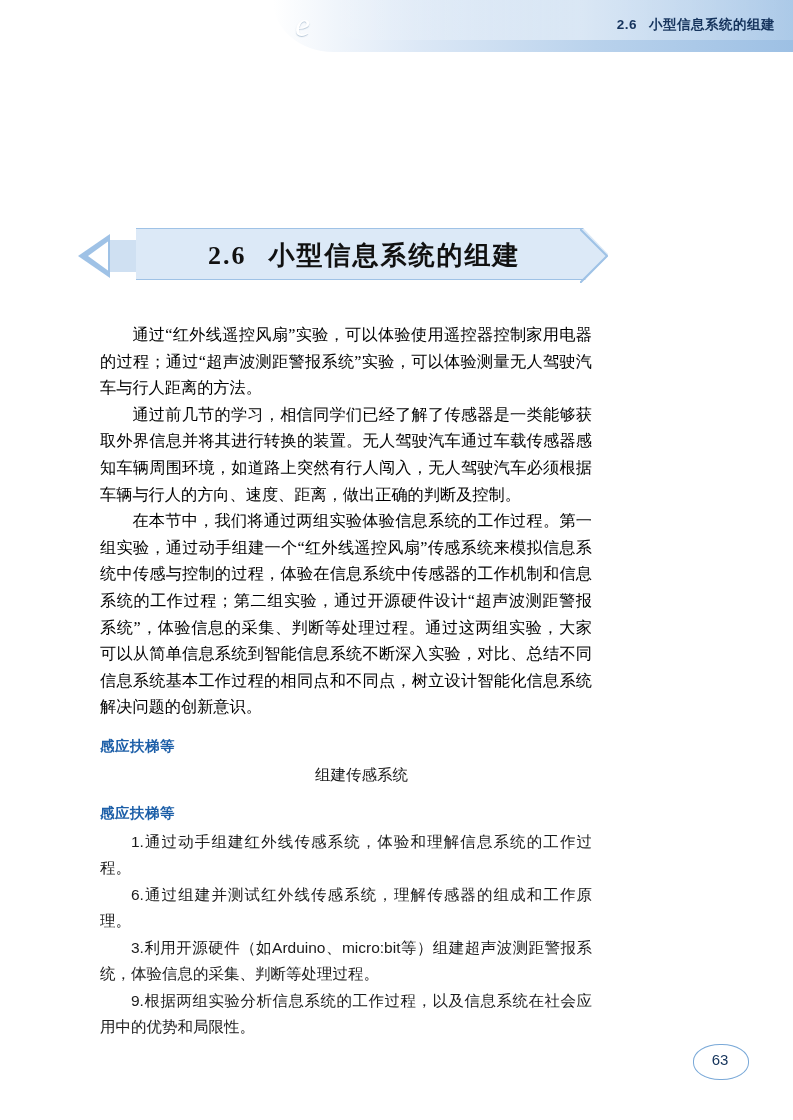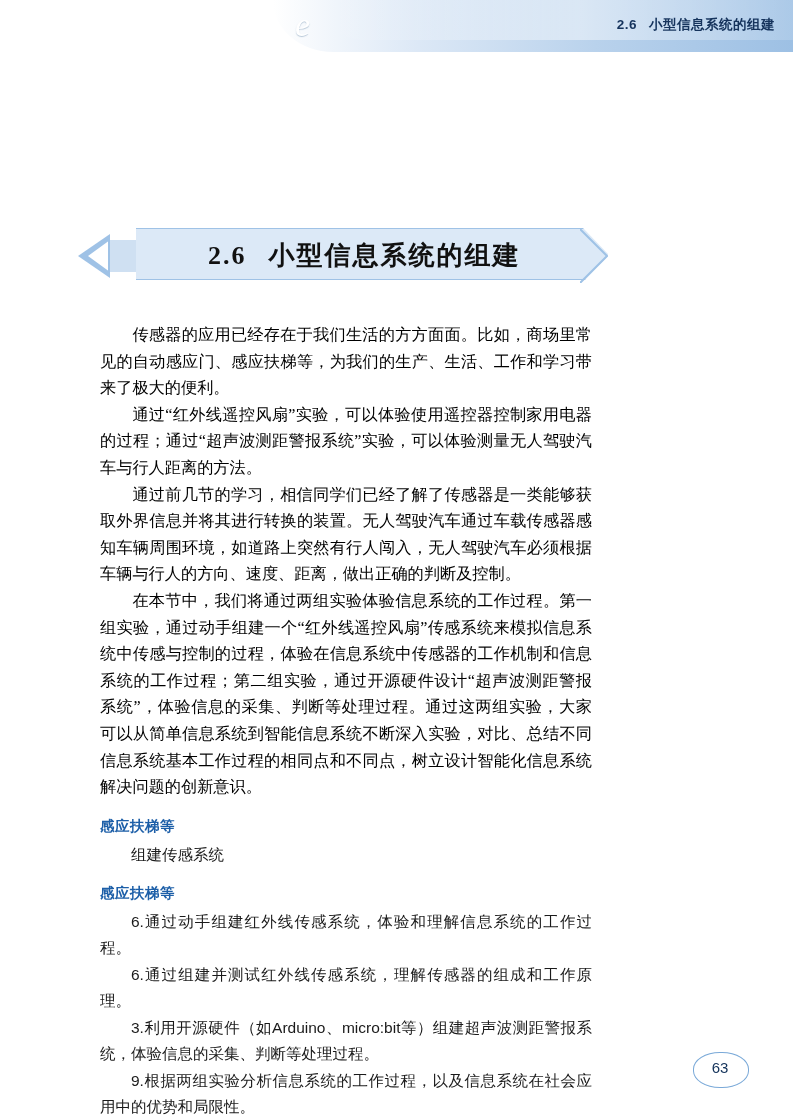--- a/index.html
+++ b/index.html
@@ -177,35 +177,36 @@
     color: #1d5fa8;
     margin: 16px 0 6px 0;
     letter-spacing: 0.5px;
   }
   .plain-line {
     font-size: 15.5px;
     line-height: 26px;
     text-indent: 2em;
     margin: 0;
     font-family: "Liberation Sans", sans-serif;
+    text-align: center;
   }
   .list-line {
     font-size: 15.5px;
     line-height: 26.5px;
     text-indent: 2em;
     margin: 0;
     text-align: justify;
     font-family: "Liberation Sans", sans-serif;
   }
 
   
   .page-num-wrap {
     position: absolute;
     right: 46px;
-    bottom: 34px;
+    bottom: 42px;
     width: 54px;
     height: 34px;
   }
   .page-num-oval {
     position: absolute;
     left: 0; top: 0;
     width: 54px;
     height: 34px;
     border: 1.4px solid #7aa9d8;
     border-radius: 27px / 17px;
@@ -245,30 +246,29 @@
       <polyline points="0,0 27,27 0,54" fill="none" stroke="#9fc2e6" stroke-width="2"></polyline>
     </svg>
   </div>
   <div class="title-text">
     <span class="title-num">2.6</span><span>小型信息系统的组建</span>
   </div>
 </div>
 
 <div class="content">
 
-  <p class="body">传感器的应用已经存在于我们生活的方方面面。比如，商场里常见的自动感应门、感应扶梯等，为我们的生产、生活、工作和学习带来了极大的便利。</p>
   <p class="body">通过“红外线遥控风扇”实验，可以体验使用遥控器控制家用电器的过程；通过“超声波测距警报系统”实验，可以体验测量无人驾驶汽车与行人距离的方法。</p>
   <p class="body">通过前几节的学习，相信同学们已经了解了传感器是一类能够获取外界信息并将其进行转换的装置。无人驾驶汽车通过车载传感器感知车辆周围环境，如道路上突然有行人闯入，无人驾驶汽车必须根据车辆与行人的方向、速度、距离，做出正确的判断及控制。</p>
   <p class="body">在本节中，我们将通过两组实验体验信息系统的工作过程。第一组实验，通过动手组建一个“红外线遥控风扇”传感系统来模拟信息系统中传感与控制的过程，体验在信息系统中传感器的工作机制和信息系统的工作过程；第二组实验，通过开源硬件设计“超声波测距警报系统”，体验信息的采集、判断等处理过程。通过这两组实验，大家可以从简单信息系统到智能信息系统不断深入实验，对比、总结不同信息系统基本工作过程的相同点和不同点，树立设计智能化信息系统解决问题的创新意识。</p>
 
   <div class="section-head">感应扶梯等</div>
   <p class="plain-line">组建传感系统</p>
 
   <div class="section-head">感应扶梯等</div>
-  <p class="list-line">6.通过动手组建红外线传感系统，体验和理解信息系统的工作过程。</p>
+  <p class="list-line">1.通过动手组建红外线传感系统，体验和理解信息系统的工作过程。</p>
   <p class="list-line">6.通过组建并测试红外线传感系统，理解传感器的组成和工作原理。</p>
   <p class="list-line">3.利用开源硬件（如Arduino、micro:bit等）组建超声波测距警报系统，体验信息的采集、判断等处理过程。</p>
   <p class="list-line">9.根据两组实验分析信息系统的工作过程，以及信息系统在社会应用中的优势和局限性。</p>
 
 </div>
 
 <div class="page-num-wrap">
   <div class="page-num-oval"></div>
   <div class="page-num-text">63</div>
 </div>

